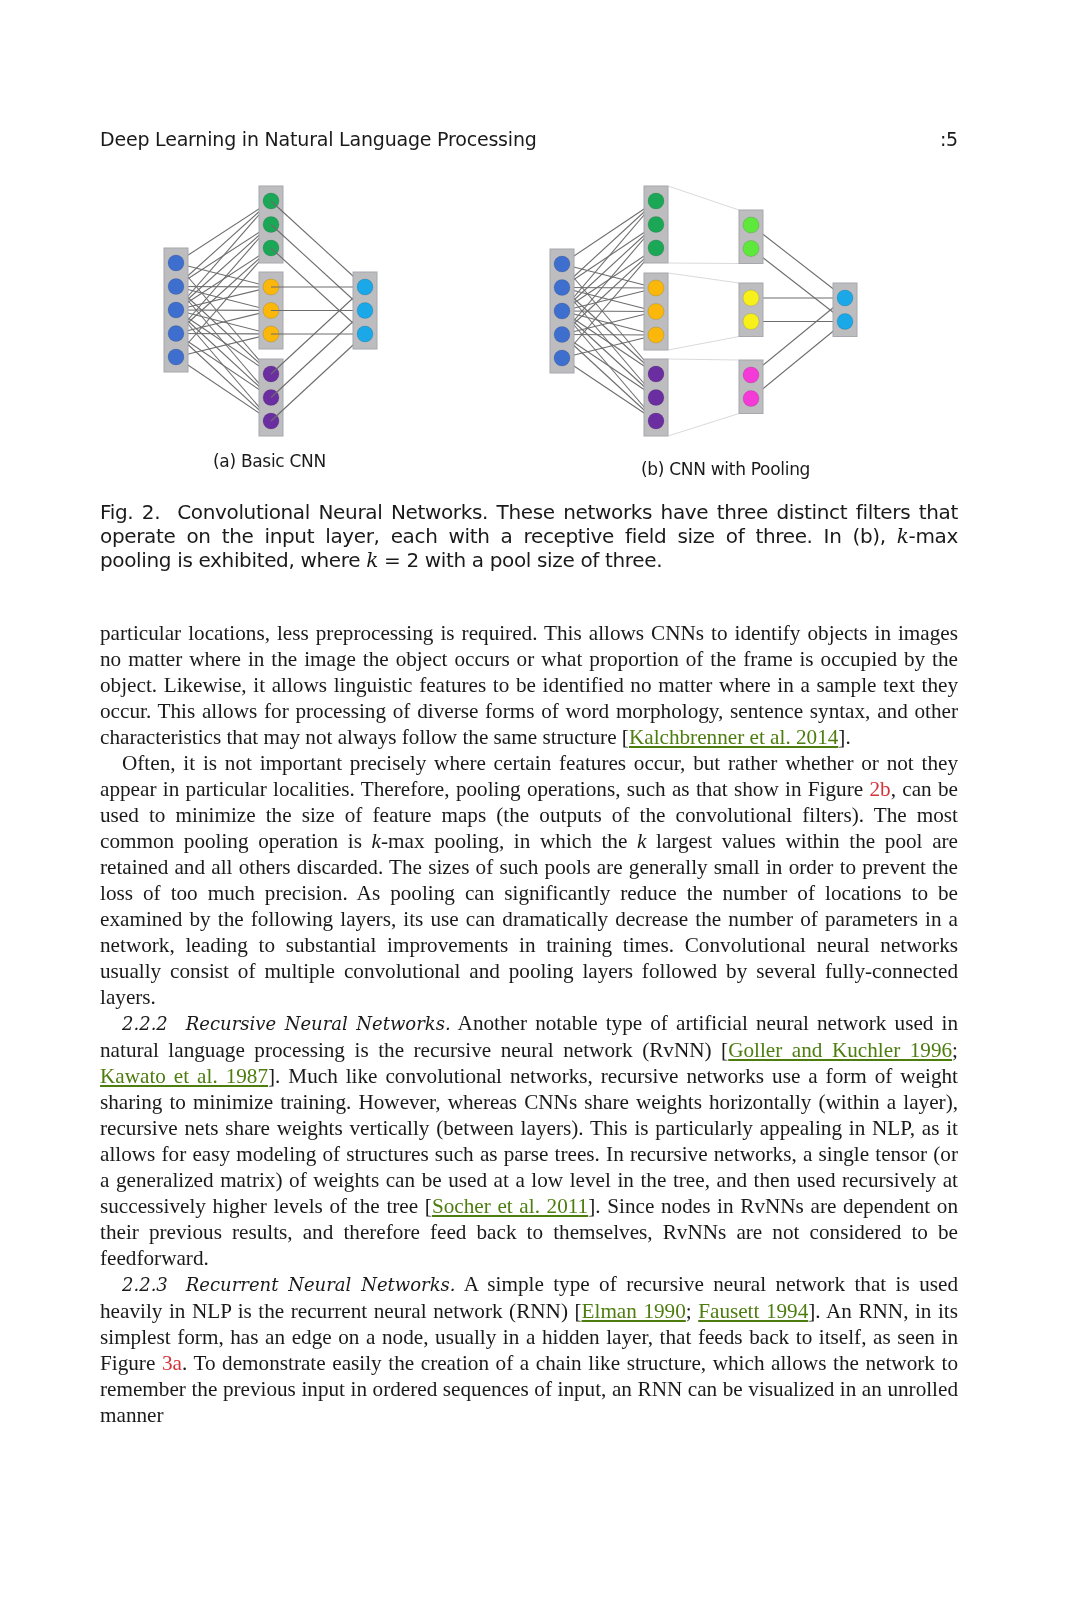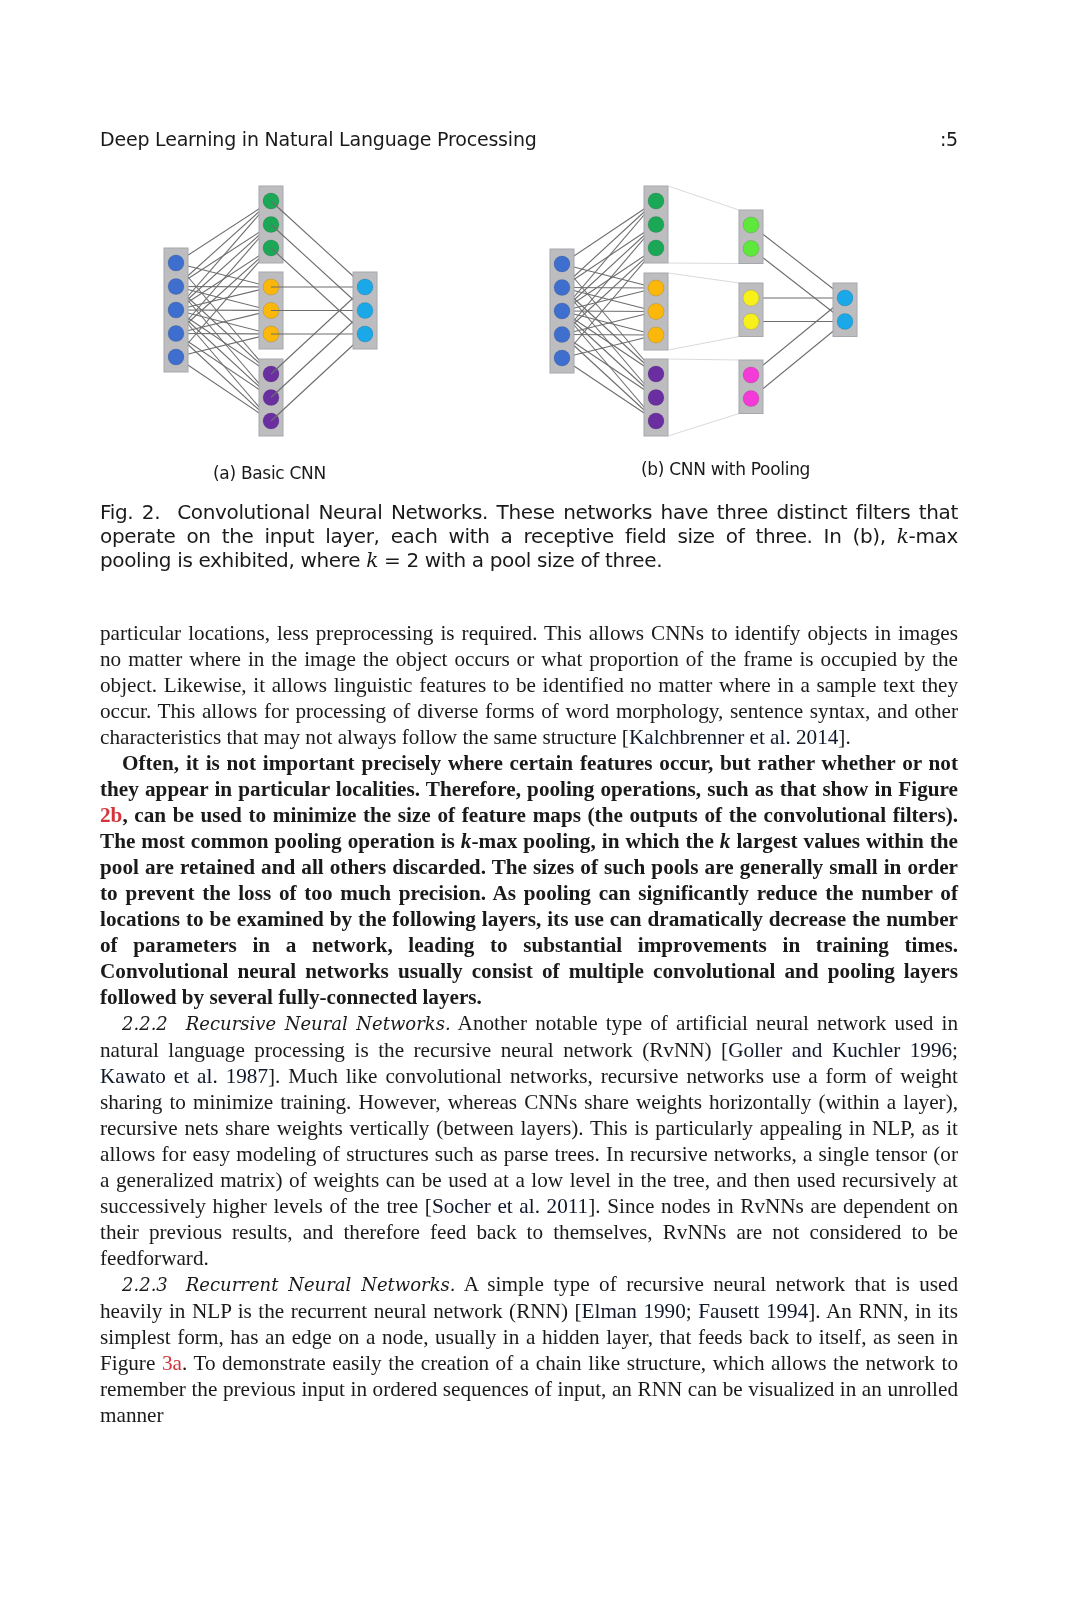--- a/index.html
+++ b/index.html
@@ -1,31 +1,31 @@
 <!DOCTYPE html>
 <html><head>
 <meta charset="utf-8">
 <style>
   html, body { margin: 0; padding: 0; background: #ffffff; }
   body { width: 1080px; height: 1600px; position: relative; overflow: hidden; color: #1a1a1a; }
   .running-head { position: absolute; top: 128px; left: 100px; width: 858px; font-family: "DejaVu Sans", sans-serif; font-size: 19px; display: flex; justify-content: space-between; letter-spacing: -0.2px; }
   .figure { position: absolute; top: 180px; left: 100px; width: 858px; height: 300px; }
   .fig-svg { position: absolute; left: 0; top: 0; }
   .subcap { position: absolute; top: 271px; font-family: "DejaVu Sans", sans-serif; font-size: 17px; letter-spacing: -0.3px; }
-  .subcap-a { left: 113px; margin-top: 12px; }
+  .subcap-a { left: 113px; }
   .subcap-b { left: 541px; margin-top: 8px; }
   .caption { position: absolute; top: 500px; left: 100px; width: 858px; font-family: "DejaVu Sans", sans-serif; font-size: 20px; line-height: 24px; text-align: justify; letter-spacing: -0.35px; }
   .caption i { font-family: "DejaVu Serif", serif; }
   .body-text { position: absolute; top: 620px; left: 100px; width: 858px; font-family: "Liberation Serif", serif; font-size: 21.2px; line-height: 26px; text-align: justify; }
   .body-text p { margin: 0; }
-  .body-text p.indent { text-indent: 22px; font-weight: bold; }
+  .body-text p.indent { text-indent: 22px; }
   .body-text p.section { margin-top: 0; text-indent: 22px; }
   .sec-num, .sec-title { font-family: "DejaVu Serif", serif; font-style: italic; font-size: 18px; }
   .sec-num { margin-right: 18px; }
-  .cite { color: #0f172a; }
+  .cite { color: #4d7c0f; text-decoration: underline; }
   .ref { color: #d3343a; }
 </style>
 </head>
 <body>
 
 <div class="running-head">
   <span>Deep Learning in Natural Language Processing</span>
   <span>:5</span>
 </div>
 

